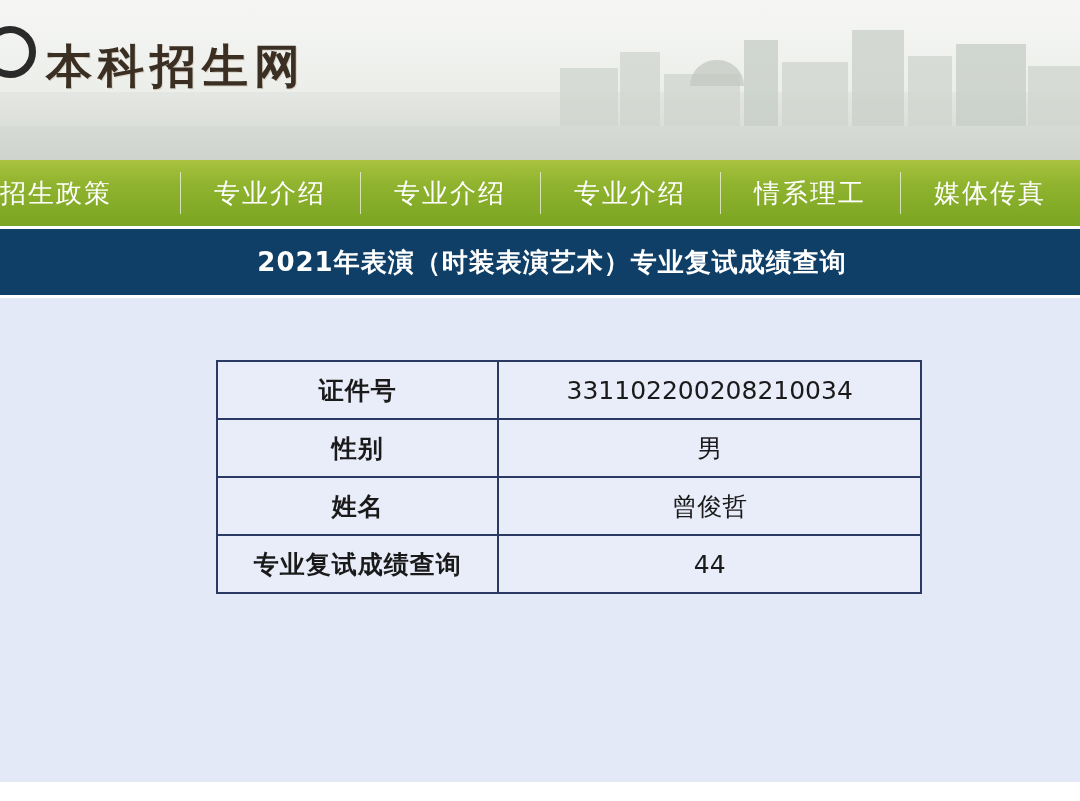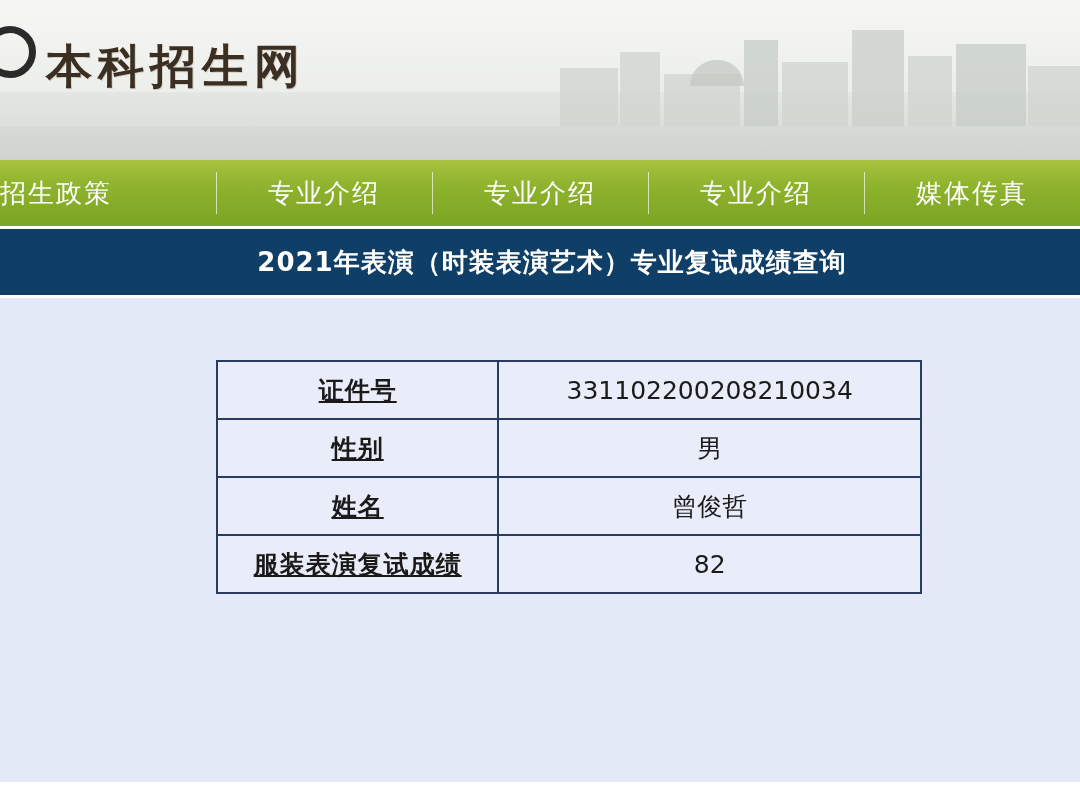--- a/index.html
+++ b/index.html
@@ -157,21 +157,20 @@
     color: #1a1a1a;
     text-align: center;
     vertical-align: middle;
     padding: 0 8px;
     white-space: nowrap;
   }
   .result-table td.label {
     width: 282px;
     font-weight: bold;
     letter-spacing: 1px;
-    text-decoration: underline;
   }
   .result-table td.value {
     width: 424px;
     font-weight: normal;
   }
   .result-table td.value.num {
     font-family: "DejaVu Sans", sans-serif;
     letter-spacing: 0px;
   }
 
@@ -206,20 +205,21 @@
       <div class="ring"></div>
     </div>
     <div class="banner-title">本科招生网</div>
   </div>
 
   <div class="nav">
     <div class="nav-item first">招生政策</div>
     <div class="nav-item">专业介绍</div>
     <div class="nav-item">专业介绍</div>
     <div class="nav-item">专业介绍</div>
+    <div class="nav-item">情系理工</div>
     <div class="nav-item">媒体传真</div>
   </div>
 
   <div class="titlebar">
     <div class="titlebar-text">2021年表演（时装表演艺术）专业复试成绩查询</div>
   </div>
 
   <div class="content">
     <table class="result-table">
       <tbody>
@@ -229,22 +229,22 @@
         </tr>
         <tr>
           <td class="label">性别</td>
           <td class="value">男</td>
         </tr>
         <tr>
           <td class="label">姓名</td>
           <td class="value">曾俊哲</td>
         </tr>
         <tr>
-          <td class="label">服装表演复试成绩</td>
-          <td class="value num">82</td>
+          <td class="label">专业复试成绩查询</td>
+          <td class="value num">44</td>
         </tr>
       </tbody>
     </table>
 
     <div class="footer-strip"></div>
   </div>
 
 </div>
 
 </body></html>

